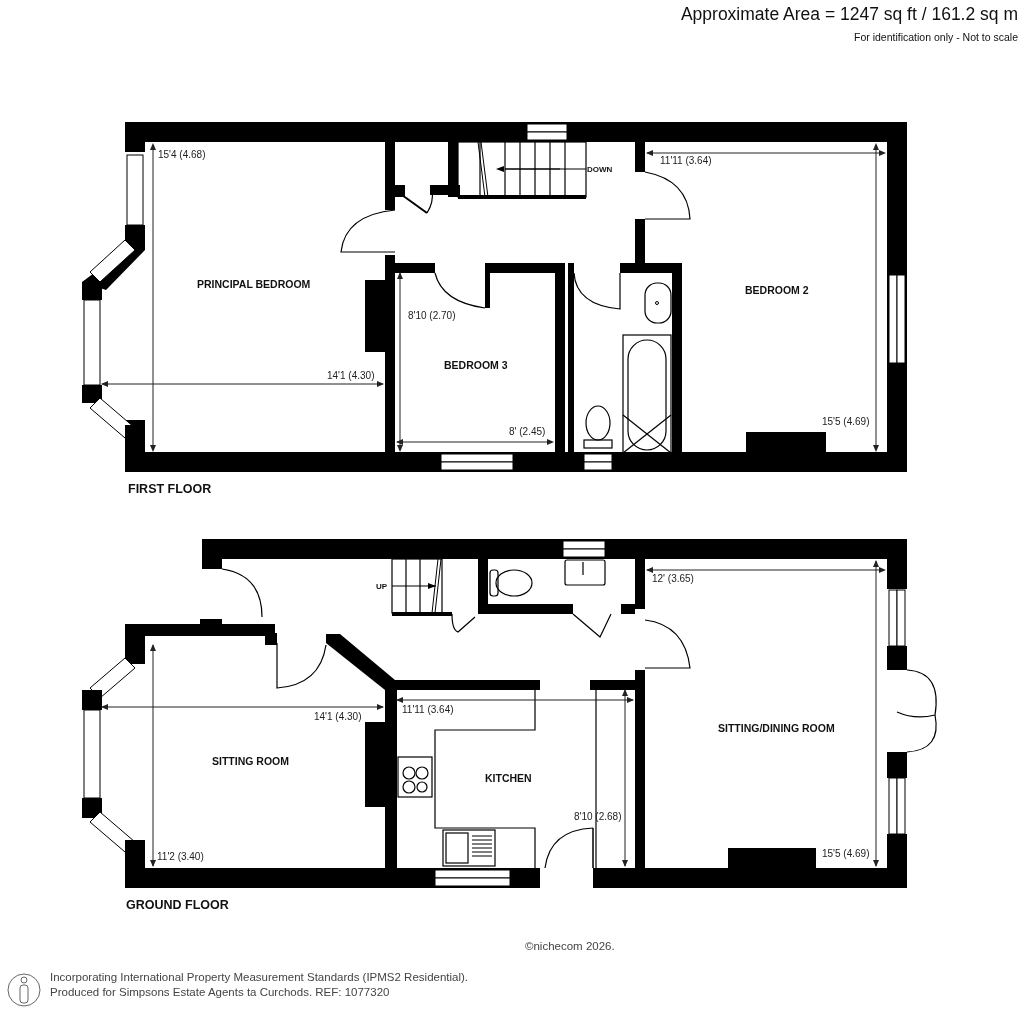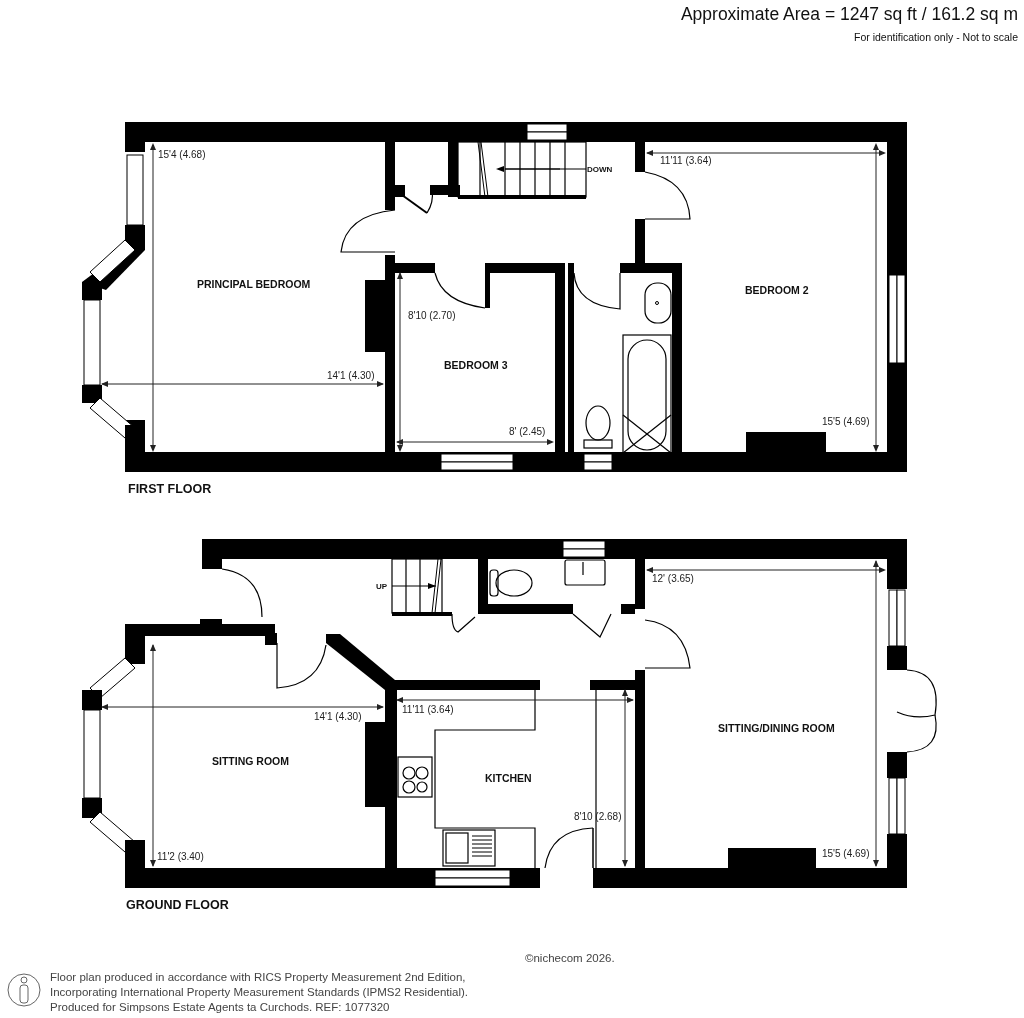--- a/index.html
+++ b/index.html
@@ -9,21 +9,21 @@
   svg { position:absolute; left:0; top:0; }
   .wall { fill:#000; }
   .win { fill:#fff; stroke:#000; stroke-width:1; }
   .thin { fill:none; stroke:#000; stroke-width:1.2; }
   .dim { stroke:#222; stroke-width:1; fill:none; }
   .room-label { font-family:"Liberation Sans", sans-serif; font-weight:bold; font-size:10.5px; fill:#111; }
   .dim-label { font-family:"Liberation Sans", sans-serif; font-size:10px; fill:#222; }
   .floor-label { font-family:"Liberation Sans", sans-serif; font-weight:bold; font-size:12.5px; fill:#111; }
   .stair-label { font-family:"Liberation Sans", sans-serif; font-weight:bold; font-size:8px; fill:#111; }
   .footer { position:absolute; left:50px; top:970px; font-size:11.5px; color:#444; line-height:15px; }
-  .footer-copy { position:absolute; left:525px; top:940px; font-size:11.5px; color:#444;margin-top:12px; }
+  .footer-copy { position:absolute; left:525px; top:940px; font-size:11.5px; color:#444; }
   .person-icon { position:absolute; left:6px; top:968px; width:36px; height:44px; }
 </style>
 </head>
 <body>
 
 <div class="area-title">Approximate Area = 1247 sq ft / 161.2 sq m</div>
 <div class="area-note">For identification only - Not to scale</div>
 
 <svg width="1024" height="1018" viewBox="0 0 1024 1018">
 
@@ -268,17 +268,16 @@
   </g>
 </svg>
 
 <svg class="person-icon" viewBox="0 0 36 44">
   <circle cx="18" cy="22" r="16" fill="none" stroke="#666" stroke-width="1"></circle>
   <circle cx="18" cy="12" r="3" fill="none" stroke="#666" stroke-width="1"></circle>
   <rect x="14" y="17" width="8" height="18" rx="3" fill="none" stroke="#666" stroke-width="1"></rect>
 </svg>
 
 <div class="footer">
-  <div>Floor plan produced in accordance with RICS Property Measurement 2nd Edition,</div>
   <div>Incorporating International Property Measurement Standards (IPMS2 Residential).</div>
   <div>Produced for Simpsons Estate Agents ta Curchods.   REF: 1077320</div>
 </div>
 <div class="footer-copy">©nichecom 2026.</div>
 
 </body></html>

